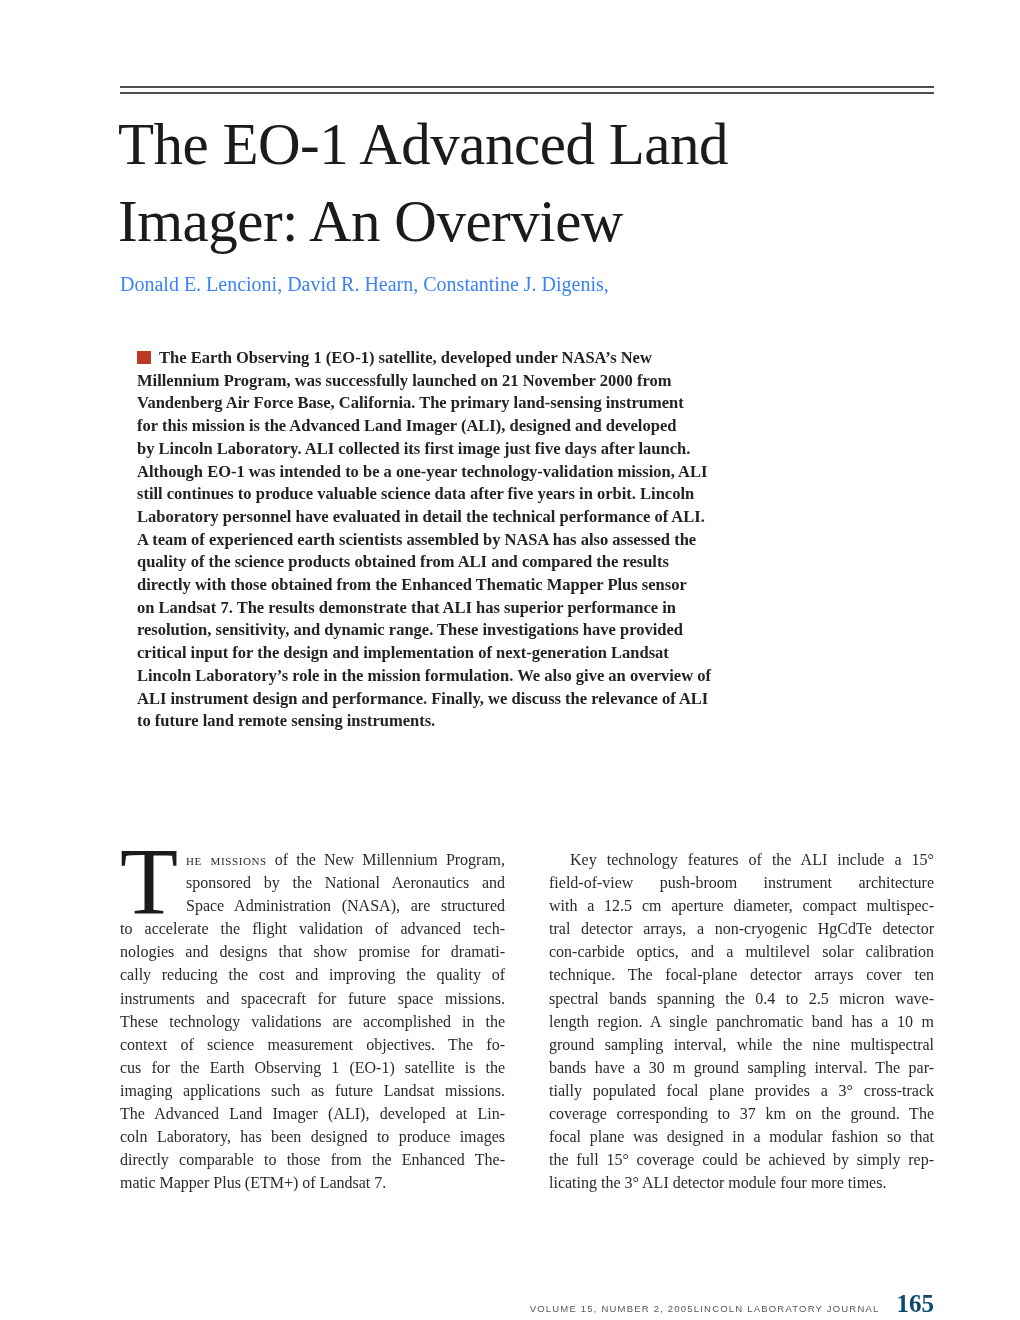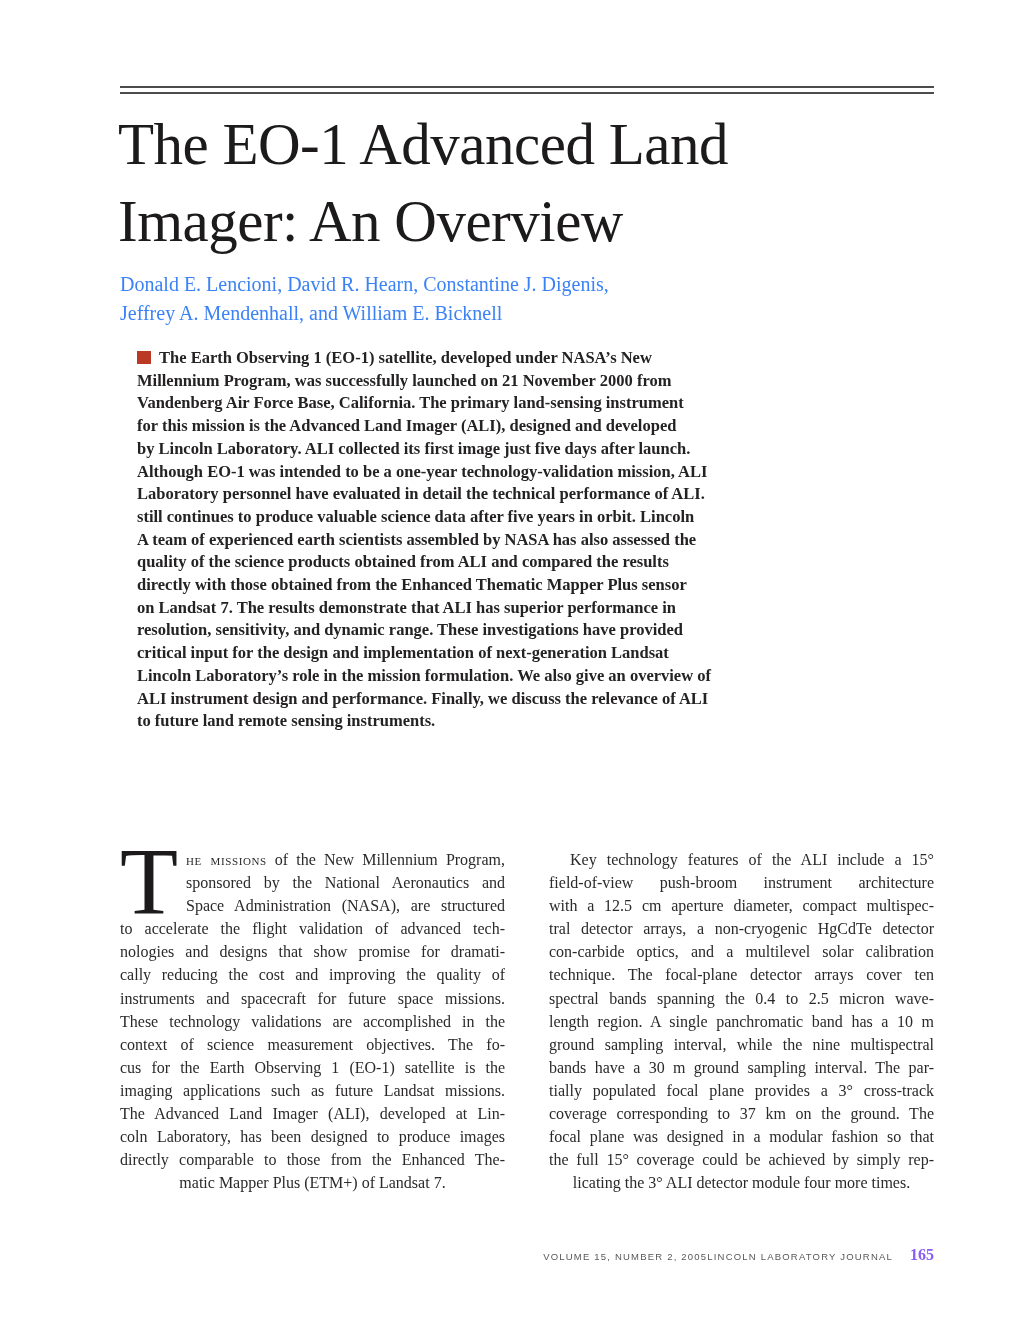--- a/index.html
+++ b/index.html
@@ -47,21 +47,21 @@
     position:absolute;left:120px;top:848px;width:814px;
     display:flex;gap:44px;
     font-size:16px;line-height:23.1px;color:#2b2929;
   }
   .col{width:385px;}
   .jl{
     text-align:justify;
     height:23.1px;overflow:hidden;
   }
   .jl::after{content:"";display:inline-block;width:100%;height:0;}
-  .last-line{text-align:center;height:23.1px;overflow:hidden;}
+  .last-line{text-align:left;height:23.1px;overflow:hidden;}
   .indent{text-indent:21px;}
   .dropcap{
     float:left;width:58px;height:69px;margin-right:8px;
     font-size:95px;line-height:69px;color:#1c1a1b;
     text-align:left;
   }
   .sc{font-variant:small-caps;letter-spacing:0.6px;}
   
   .footer{
     position:absolute;left:120px;top:1246px;width:814px;
@@ -69,52 +69,51 @@
   }
   .footer-meta{
     font-family:"Liberation Sans", sans-serif;
     font-size:9.5px;letter-spacing:1.2px;color:#585858;
     transform:scaleY(1.05);
   }
   .footer-volume{}
   .footer-journal{margin-right:17px;}
   .footer-page{
     font-family:"Liberation Serif", serif;
-    font-size:16px;font-weight:bold;color:#8b5cf6;
+    font-size:25px;font-weight:bold;color:#0c4a6e;margin-top:44px;
   }
 </style>
 </head>
 <body>
 
 <div class="page">
 
   <div class="masthead-rule"></div>
 
   <div class="title">
     <div>The EO-1 Advanced Land</div>
     <div>Imager: An Overview</div>
   </div>
 
   <div class="authors">
     <div>Donald E. Lencioni, David R. Hearn, Constantine J. Digenis,</div>
-    <div>Jeffrey A. Mendenhall, and William E. Bicknell</div>
   </div>
 
   <div class="abstract">
     <div class="ab-line">
       <span class="bullet" style="background: rgb(187, 58, 38);"></span><span>The Earth Observing 1 (EO-1) satellite, developed under NASA’s New</span>
     </div>
     <div>
         <div class="ab-line">Millennium Program, was successfully launched on 21 November 2000 from</div>
         <div class="ab-line">Vandenberg Air Force Base, California. The primary land-sensing instrument</div>
         <div class="ab-line">for this mission is the Advanced Land Imager (ALI), designed and developed</div>
         <div class="ab-line">by Lincoln Laboratory. ALI collected its first image just five days after launch.</div>
         <div class="ab-line">Although EO-1 was intended to be a one-year technology-validation mission, ALI</div>
+        <div class="ab-line">still continues to produce valuable science data after five years in orbit. Lincoln</div>
         <div class="ab-line">Laboratory personnel have evaluated in detail the technical performance of ALI.</div>
-        <div class="ab-line">still continues to produce valuable science data after five years in orbit. Lincoln</div>
         <div class="ab-line">A team of experienced earth scientists assembled by NASA has also assessed the</div>
         <div class="ab-line">quality of the science products obtained from ALI and compared the results</div>
         <div class="ab-line">directly with those obtained from the Enhanced Thematic Mapper Plus sensor</div>
         <div class="ab-line">on Landsat 7. The results demonstrate that ALI has superior performance in</div>
         <div class="ab-line">resolution, sensitivity, and dynamic range. These investigations have provided</div>
         <div class="ab-line">critical input for the design and implementation of next-generation Landsat</div>
         <div class="ab-line">Lincoln Laboratory’s role in the mission formulation. We also give an overview of</div>
         <div class="ab-line">ALI instrument design and performance. Finally, we discuss the relevance of ALI</div>
         <div class="ab-line">to future land remote sensing instruments.</div>
       </div>

